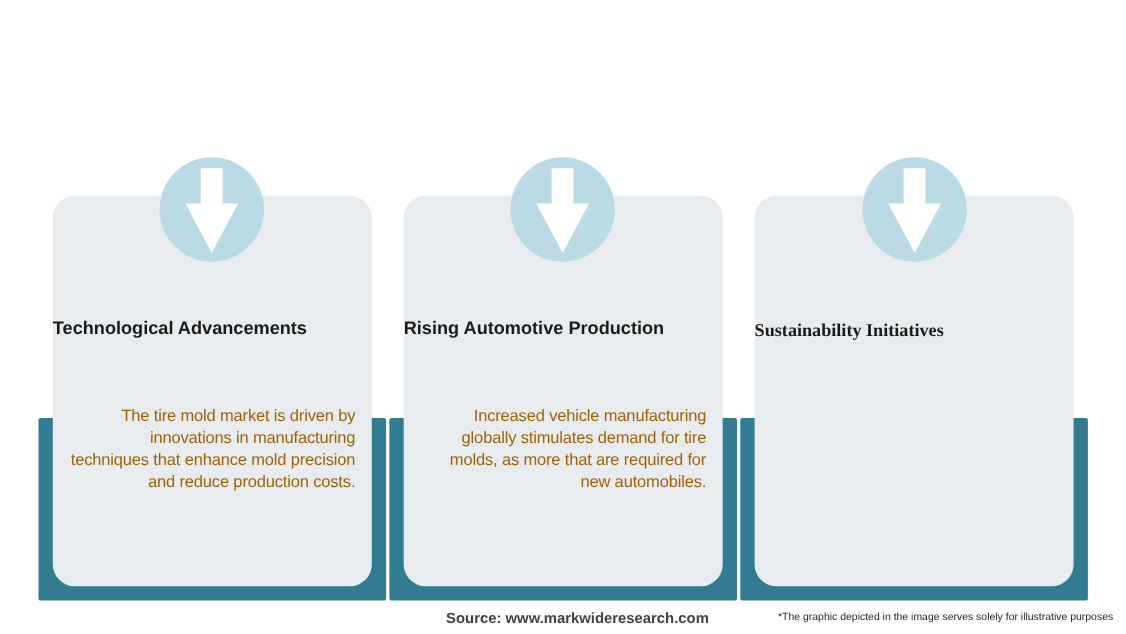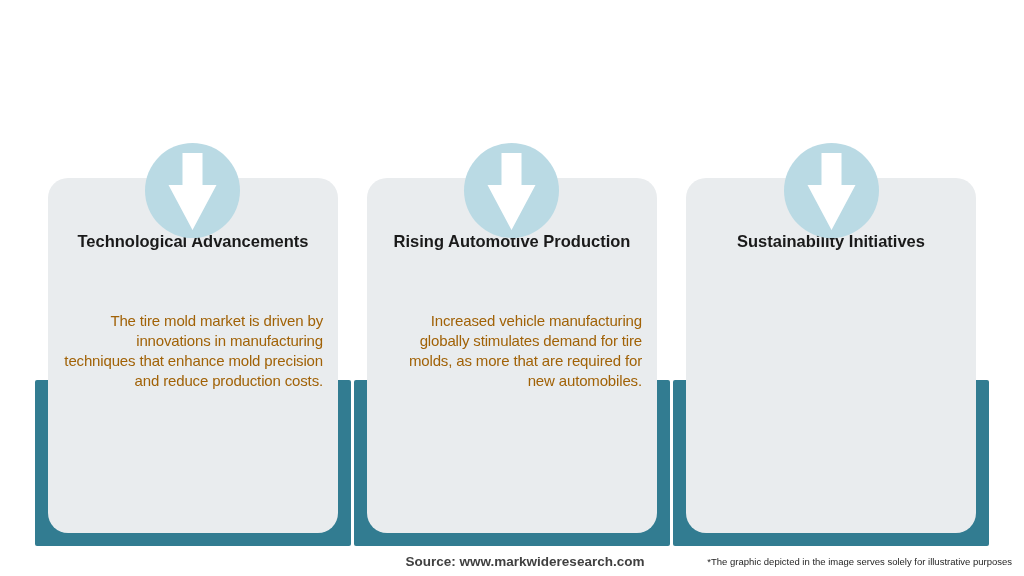--- a/index.html
+++ b/index.html
@@ -83,25 +83,24 @@
     position: absolute;
     top: 178px;
     width: 290px;
     height: 355px;
     background: #E9ECEE;
     border-radius: 20px;
     z-index: 2;
   }
   .card.pos-0 { left: 48px; }
   .card.pos-1 { left: 367px; }
-  .card.pos-2 { left: 686px; }
+  .card.pos-2 { left: 686px; font-family: Liberation Serif, serif; }
 
   .card-title {
-    margin-top: 54px;
-    text-align: center;
+    margin-top: 112px;
     font-size: 16.5px;
     font-weight: bold;
     color: #1A1A1A;
   }
   .card-body {
     margin: 60px 15px 0 15px;
     font-size: 15px;
     line-height: 20px;
     letter-spacing: -0.15px;
     color: #a16207;

